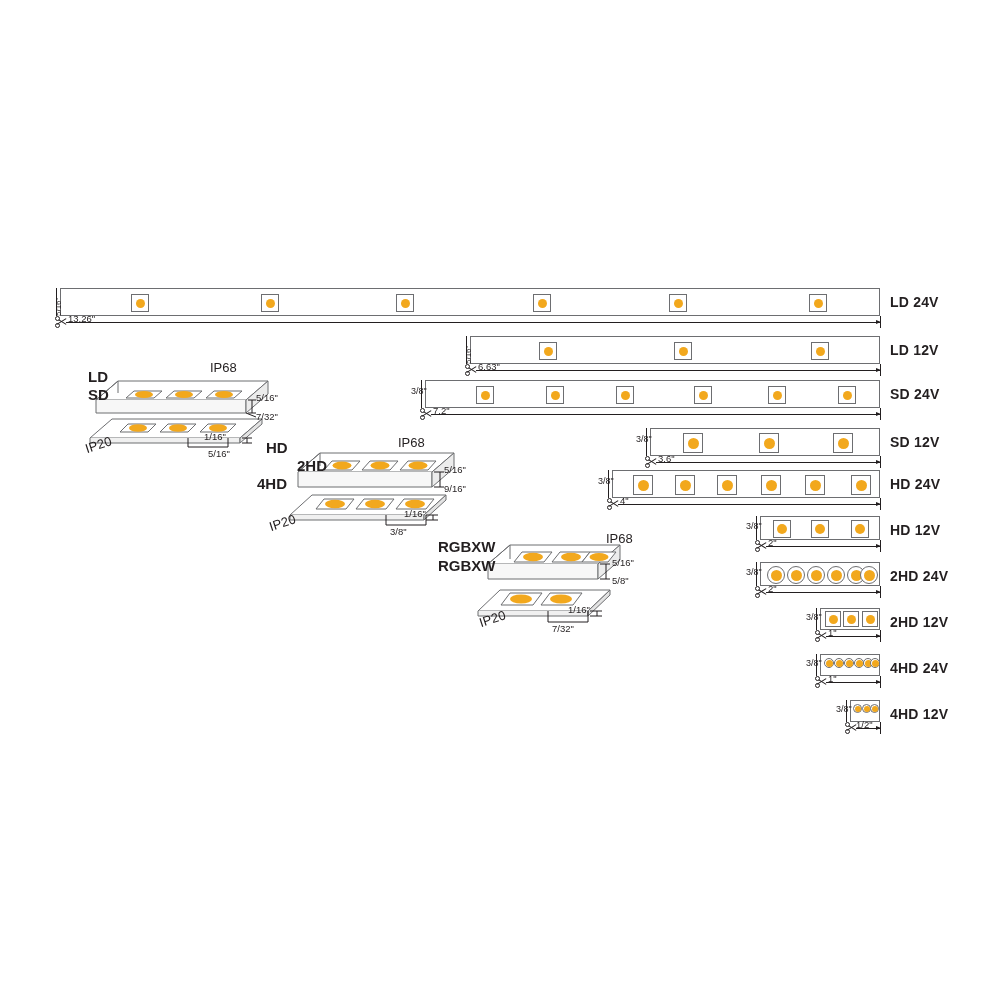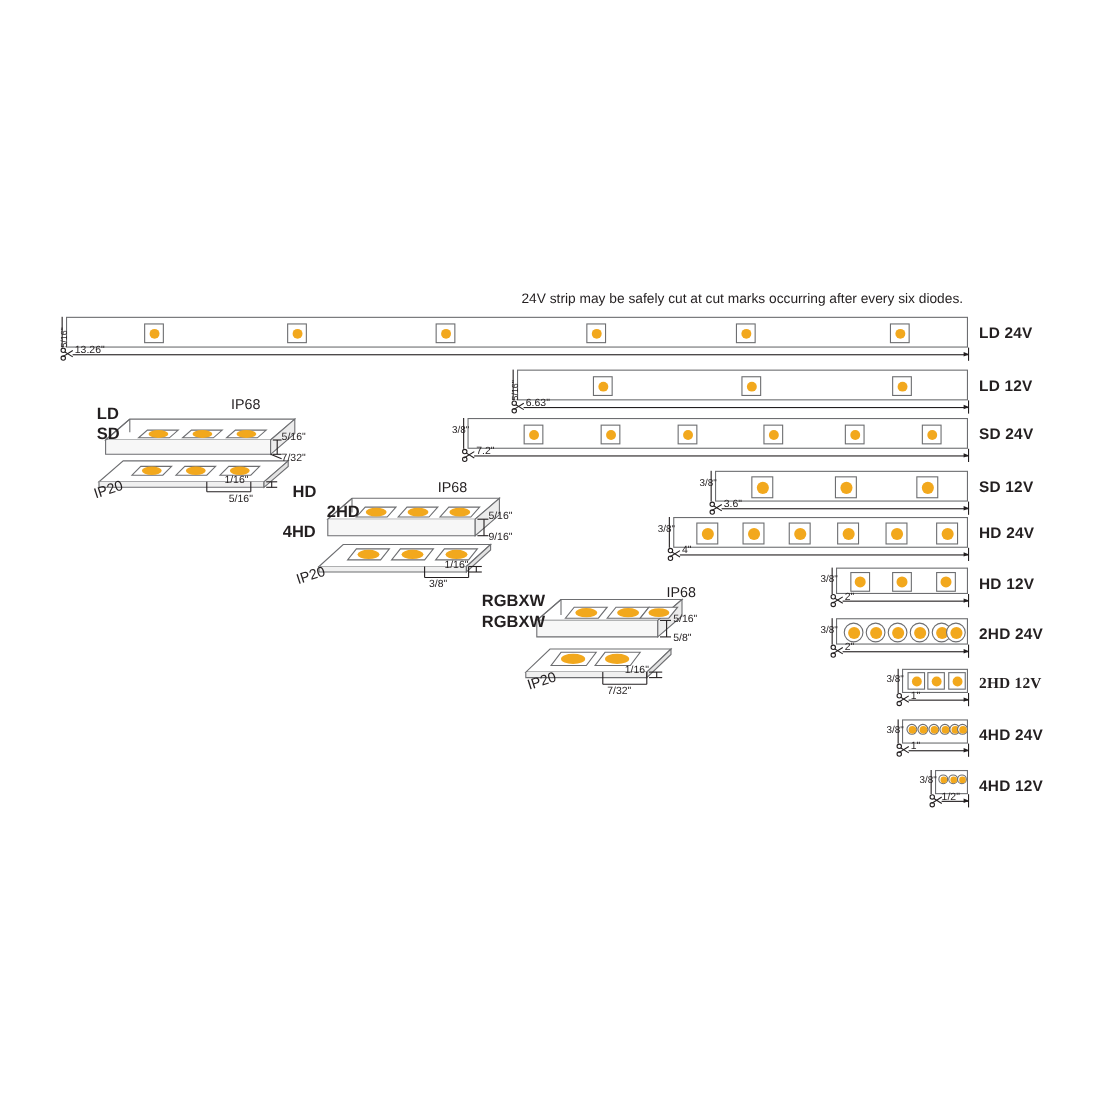--- a/index.html
+++ b/index.html
@@ -111,21 +111,20 @@
 
   
   .iso{position:absolute;}
   .iso svg{display:block;overflow:visible;}
 </style>
 </head>
 <body>
 
 <div class="stage">
 
-  <div class="abs note" style="left:474px;top:264px;">24V strip may be safely cut at cut marks occurring after every six diodes.</div>
 
   <div class="abs">
     <div class="strip" style="left:60px;top:288px;width:820px;height:28px;">
       <div class="diode" style="left:70px;top:5px;width:18px;height:18px;">
           <i style="width:9px;height:9px;"></i>
         </div>
       <div class="diode" style="left:200px;top:5px;width:18px;height:18px;">
           <i style="width:9px;height:9px;"></i>
         </div>
       <div class="diode" style="left:335px;top:5px;width:18px;height:18px;">
@@ -340,21 +339,21 @@
     </div>
     <div class="dimline-v" style="left:816px;top:608px;height:22px;"></div>
     <div class="abs dim" style="left:806px;top:612px;font-size:9px;">3/8"</div>
     <div class="cut" style="left:816px;top:630px;">
         <em class="t"></em>
         <em class="b"></em>
       </div>
     <div class="dimline" style="left:826px;top:636px;width:54px;"></div>
     <div class="tick" style="left:880px;top:630px;height:12px;"></div>
     <div class="abs dim" style="left:828px;top:627px;">1"</div>
-    <div class="abs strip-label" style="left:890px;top:614px;font-family:Liberation Serif, serif;">2HD 12V</div>
+    <div class="abs strip-label" style="left:890px;top:614px;">2HD 12V</div>
   </div>
 
   <div class="abs">
     <div class="strip" style="left:820px;top:654px;width:60px;height:22px;">
       <div class="diode" style="left:3px;top:3px;width:10px;height:10px;border-radius:50%;">
           <i style="width:7px;height:7px;"></i>
         </div>
       <div class="diode" style="left:13px;top:3px;width:10px;height:10px;border-radius:50%;">
           <i style="width:7px;height:7px;"></i>
         </div>

